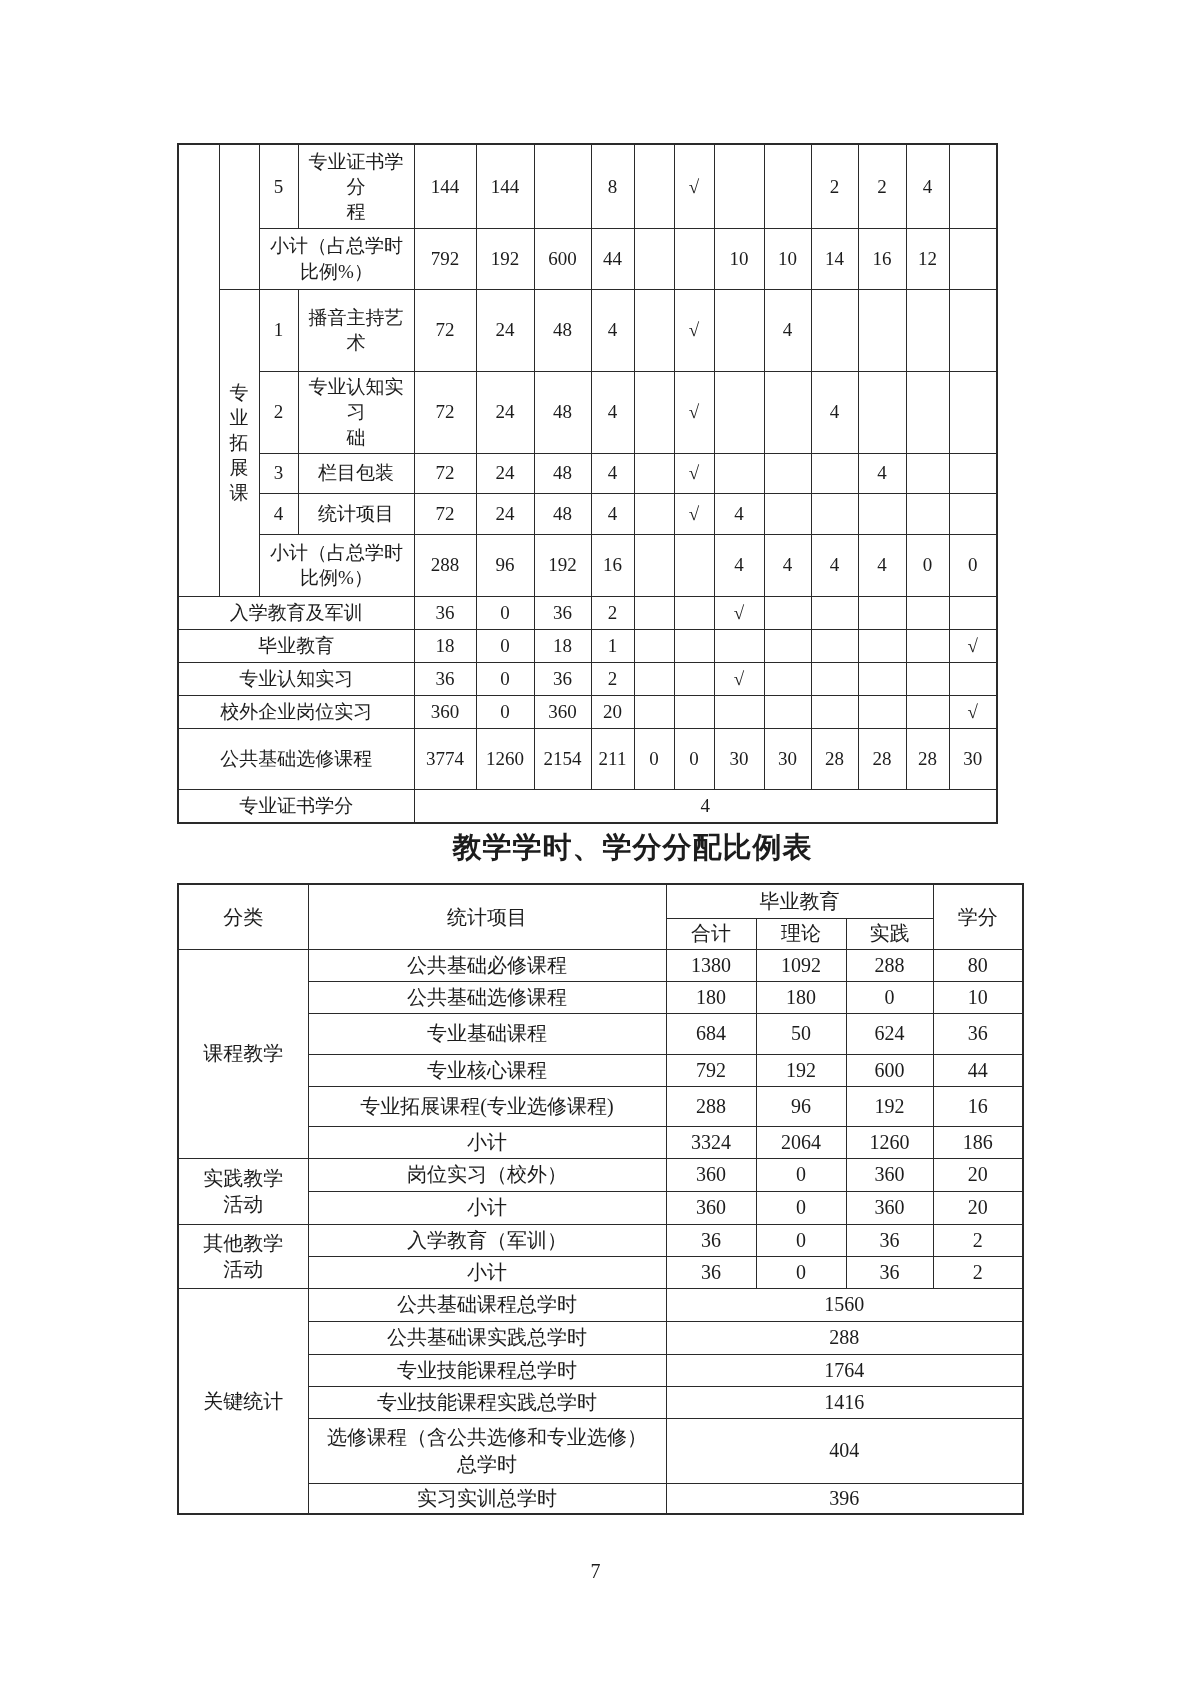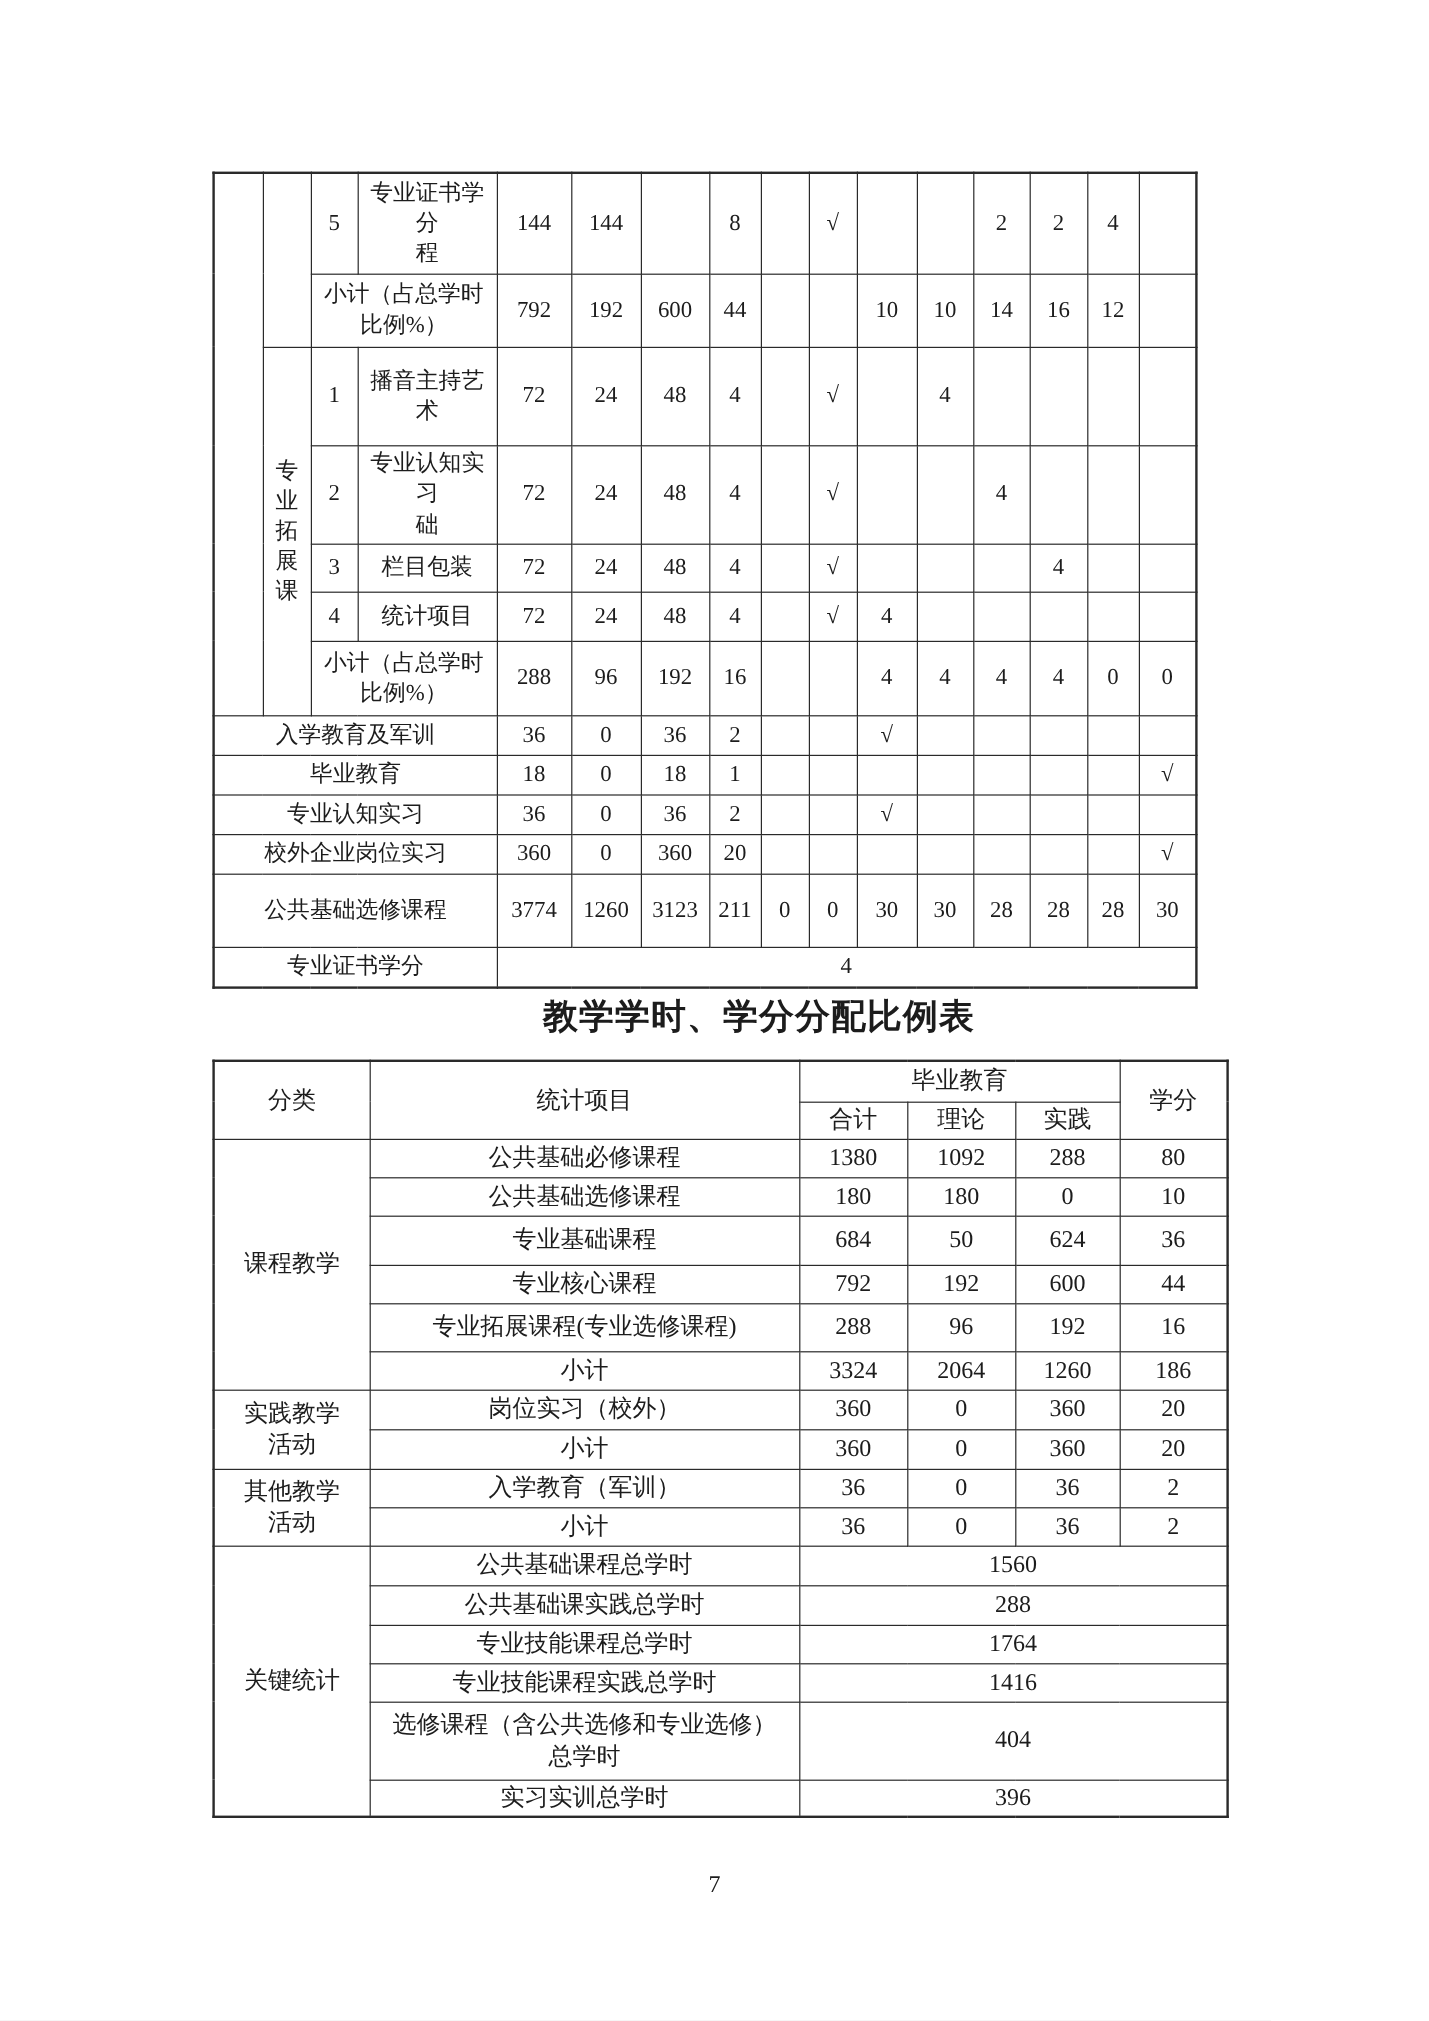--- a/index.html
+++ b/index.html
@@ -238,21 +238,21 @@
           <td></td>
           <td></td>
           <td></td>
           <td></td>
           <td>√</td>
         </tr>
         <tr style="height: 61px;">
           <td colspan="4">公共基础选修课程</td>
           <td>3774</td>
           <td>1260</td>
-          <td>3123</td>
+          <td>2154</td>
           <td class="brk">211</td>
           <td>0</td>
           <td>0</td>
           <td>30</td>
           <td>30</td>
           <td>28</td>
           <td>28</td>
           <td>28</td>
           <td>30</td>
         </tr>

